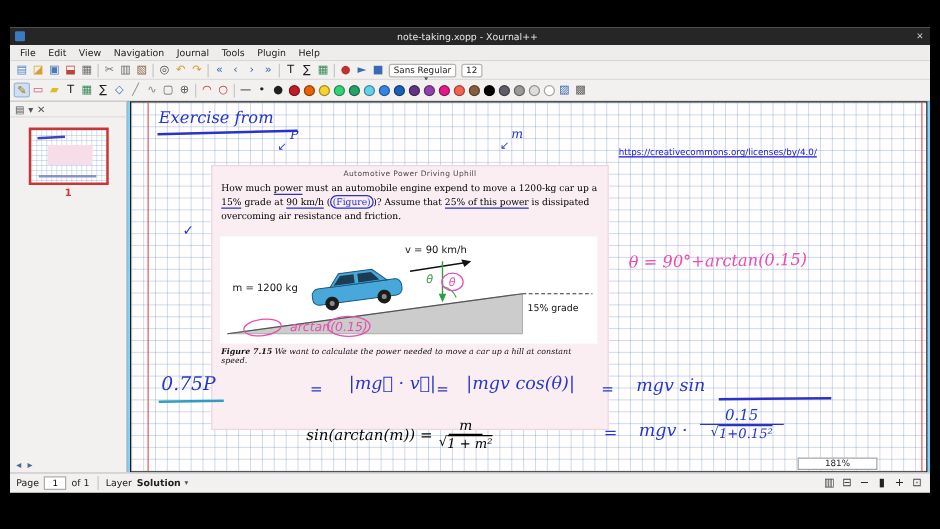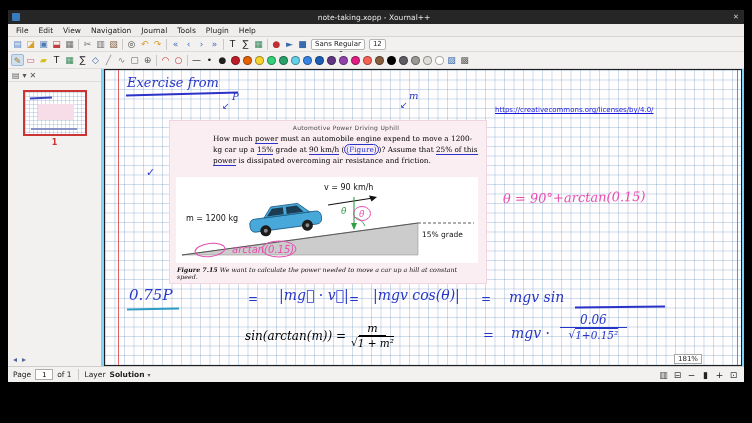--- a/index.html
+++ b/index.html
@@ -1,18 +1,18 @@
 <!DOCTYPE html>
 <html><head>
 <meta charset="utf-8">
 <style>
   * { box-sizing: border-box; margin: 0; padding: 0; }
   html,body { width:752px; height:423px; background:#000; overflow:hidden;
               font-family:"DejaVu Sans", sans-serif; }
-  .window { position:absolute; left:8px; top:10px; width:736px; height:372px;
+  .window { position:absolute; left:8px; top:22px; width:736px; height:372px;
             background:#f2f1f0; display:flex; flex-direction:column; }
 
   
   .titlebar { height:14px; background:#262626; color:#e6e6e6; display:flex; align-items:center;
               font-size:7.5px; flex:0 0 auto; }
   .app-icon { width:8px; height:8px; background:#3a7abf; margin-left:4px; border-radius:1px; }
   .titlebar .title { flex:1; text-align:center; }
   .close-btn { width:16px; text-align:center; color:#cccccc; font-size:7px; }
 
   
@@ -74,22 +74,22 @@
   .heading-ul { left:21px; top:23px; width:112px; height:2px; background:#2a32c8; transform:rotate(-1.5deg); }
   .url { font-size:7px; color:#1717dd; text-decoration:underline; }
   .url1 { left:160px; top:16px; }
   .url2 { left:390px; top:36px; }
   .annP { left:127px; top:21px; font-size:10px; }
   .annP-arrow { left:117px; top:31px; font-size:9px; }
   .annM { left:304px; top:20px; font-size:10px; }
   .annM-arrow { left:295px; top:30px; font-size:9px; }
   .check { left:41px; top:96px; font-size:11px; }
 
-  .ex-box { left:64px; top:50px; width:318px; height:164px; background:#faeef3;
-            border:1px solid #f0d4e0;padding-left:36px; }
+  .ex-box { left:64px; top:50px; width:318px; height:212px; background:#faeef3;
+            border:1px solid #f0d4e0; }
   .ex-title { margin-top:3px; text-align:center; font-size:6px; color:#4a4a4a; letter-spacing:.3px; }
   .ex-body { margin:3px 7px 0 7px; font-size:7.3px; line-height:1.5;
              font-family:"DejaVu Serif", serif; color:#000; white-space:normal; }
   .hw-u { border-bottom:1px solid #2a32c8; }
   .fig-link { color:#2233cc; border:1px solid #2a32c8; border-radius:7px; padding:0 1px; }
   .fig-svg { position:absolute; left:6px; top:56px; }
   .caption { position:absolute; left:7px; top:145px; font-size:6.3px;
              font-family:"DejaVu Serif", serif; color:#111; white-space:normal; width:300px; }
   .caption b { font-style:italic; }
   .caption i { font-style:italic; }
@@ -125,21 +125,21 @@
   
   .statusbar { height:16px; background:#f2f1f0; border-top:1px solid #cfcecd; display:flex;
                align-items:center; font-size:7.5px; color:#222; padding:0 5px; gap:4px;
                position:relative; flex:0 0 auto; }
   .page-input { width:18px; height:11px; border:1px solid #aeadab; background:#fff;
                 font-size:7px; text-align:center; font-family:"DejaVu Sans",sans-serif; }
   .layer-combo { display:flex; align-items:center; gap:3px; font-weight:bold; }
   .status-right { margin-left:auto; display:flex; align-items:center; gap:3px; }
   .sticon { font-size:9px; color:#444; width:11px; text-align:center; }
   .zoom-label { position:absolute; right:42px; top:-13px; background:#fff; border:1px solid #a8a7a5;
-                font-size:7px; padding:0 3px; color:#222; }
+                font-size:7px; padding:0 21px; color:#222; }
 </style>
 </head>
 <body>
 
 <div class="window">
 
   <div class="titlebar">
     <span class="app-icon"></span>
     <span class="title">note-taking.xopp - Xournal++</span>
     <span class="close-btn">✕</span>
@@ -336,21 +336,21 @@
             <span class="den">
                 <span>√</span>
                 <span class="ovl">1 + m²</span>
               </span>
           </span>
         </div>
 
         <div class="abs hw blue h-eq">=</div>
         <div class="abs hw blue h-pre">mgv ·</div>
         <div class="abs h-frac frac">
-          <span class="num">0.06</span>
+          <span class="num">0.15</span>
           <span class="den">
               <span>√</span>
               <span class="ovl">1+0.15²</span>
             </span>
         </div>
 
       </div>
     </div>
   </div>
 

